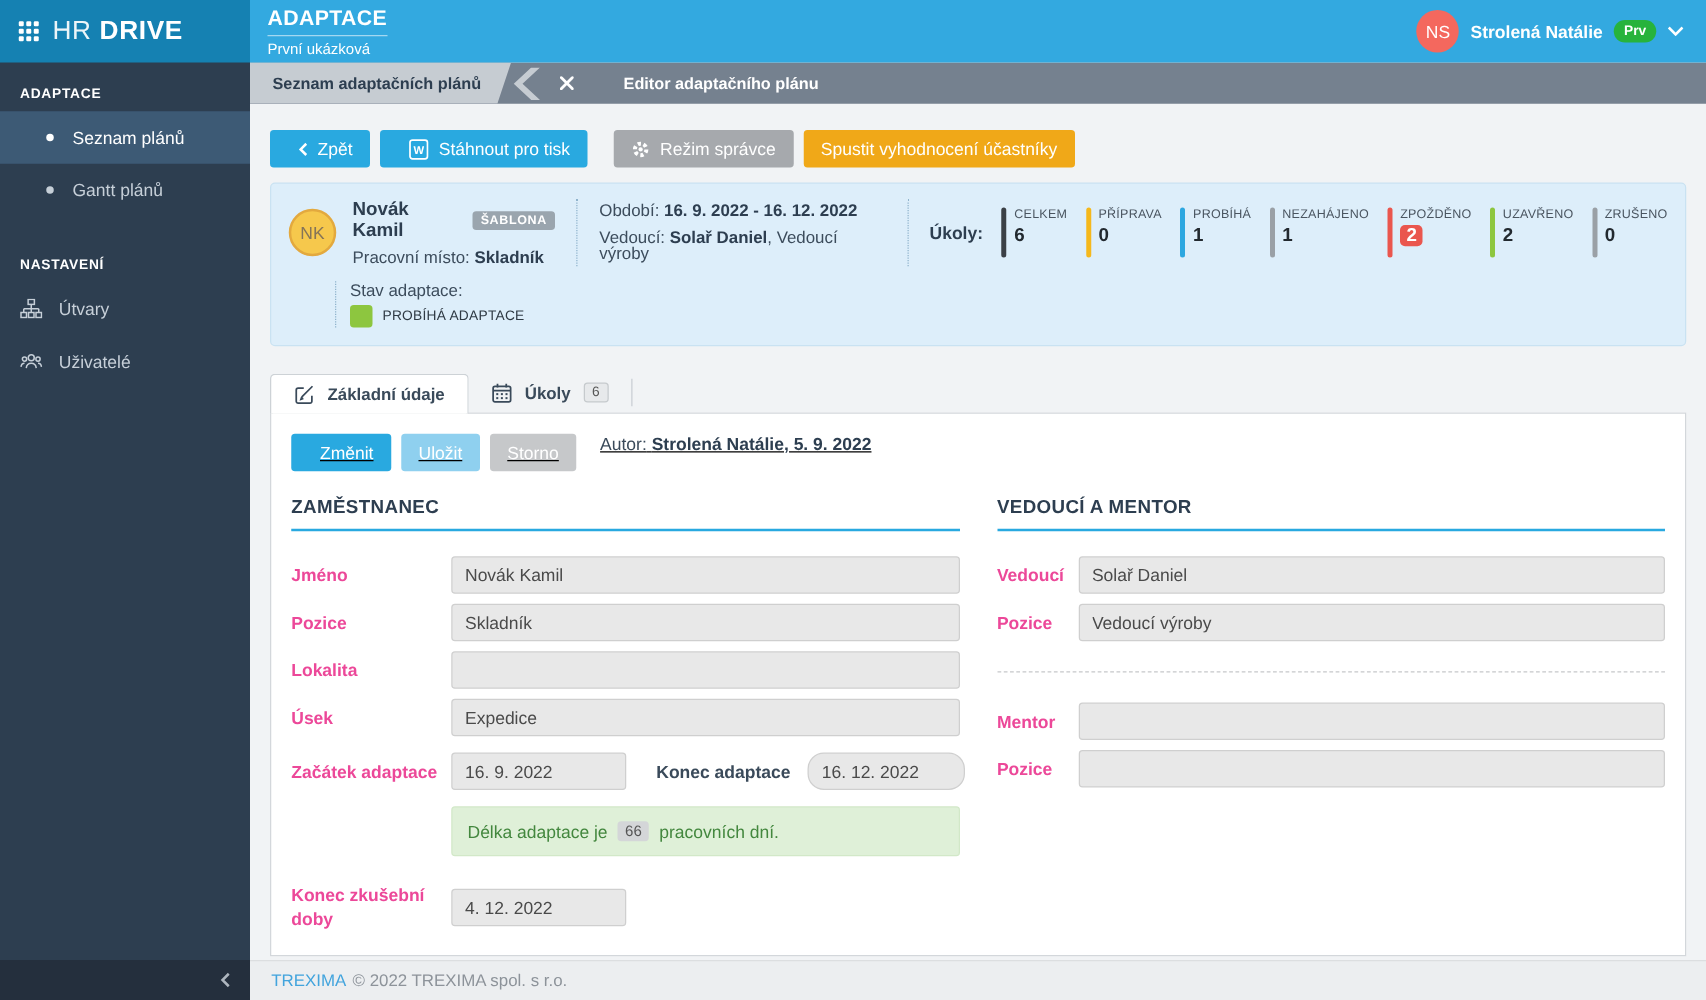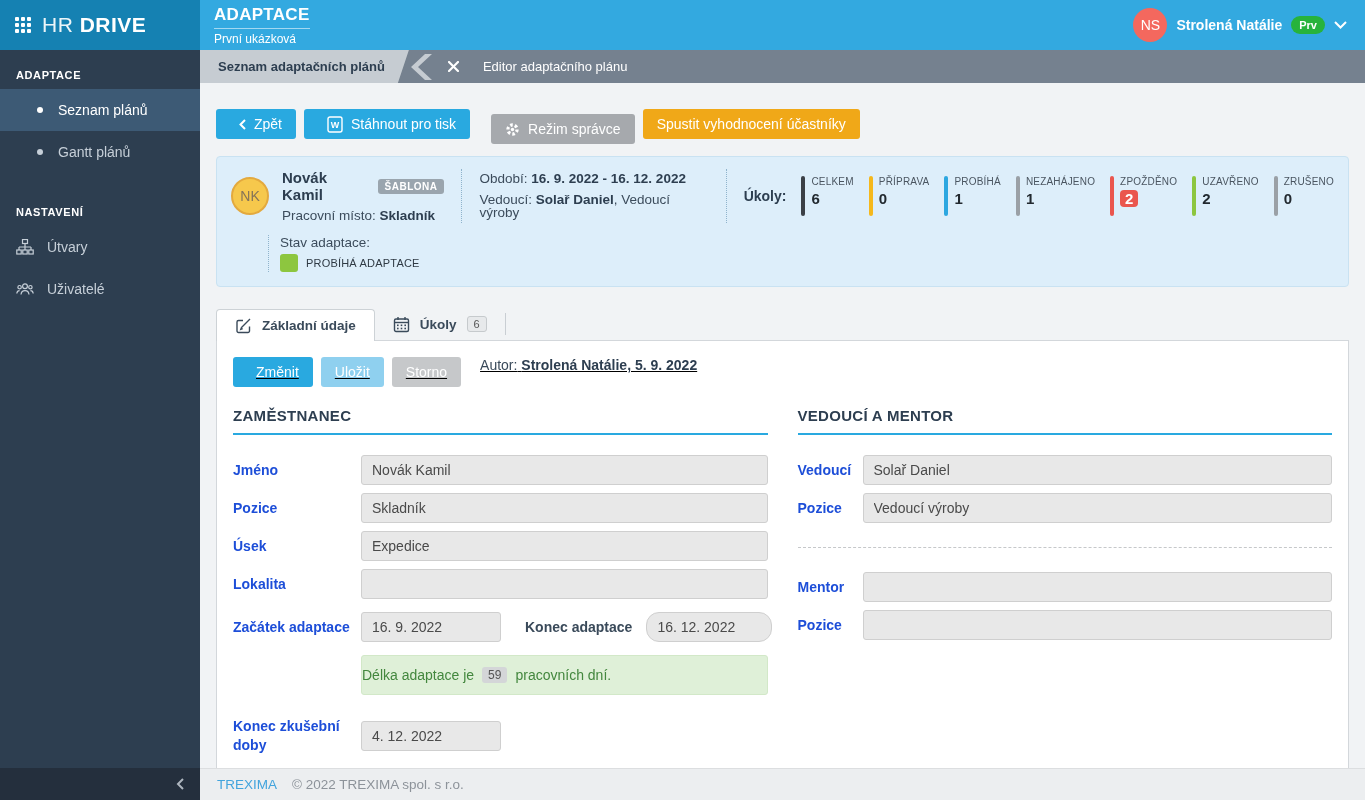--- a/index.html
+++ b/index.html
@@ -32,29 +32,29 @@
   .user { display:flex; align-items:center; gap:9px; cursor:pointer; }
   .avatar-ns { width:34px; height:34px; border-radius:50%; background:#f4685e; color:#fff; font-size:14px; display:flex; align-items:center; justify-content:center; }
   .user-name { color:#fff; font-weight:bold; font-size:14px; }
   .badge-prv { background:#27b33c; color:#fff; font-size:11px; font-weight:bold; padding:3px 8px; border-radius:10px; }
 
   
   .tabbar { position:absolute; left:200px; right:0; top:50px; height:33px; background:#75818f; display:flex; align-items:center; z-index:14; }
   .tab-active { background:#c6ccd2; color:#2d3e50; font-weight:bold; font-size:13px; height:33px; display:flex; align-items:center; padding:0 24px 0 18px; clip-path:polygon(0 0,100% 0,calc(100% - 11px) 100%,0 100%); cursor:pointer; }
   .tab-chevron { margin-left:1px; display:flex; align-items:center; }
   .tab-close { margin-left:15px; display:flex; align-items:center; cursor:pointer; }
-  .tab-editor { color:#fff; font-weight:normal; font-size:13px; margin-left:24px; cursor:pointer; }
+  .tab-editor { color:#fff; font-weight:bold; font-size:13px; margin-left:40px; cursor:pointer; }
 
   
   .content { position:absolute; left:200px; right:0; top:83px; bottom:32px; background:#f1f3f5; padding:21px 16px 0; overflow:hidden; }
 
   .toolbar { display:flex; align-items:center; }
   .btn { height:30px; display:inline-flex; align-items:center; gap:8px; padding:0 14px; border:none; border-radius:3px; font-size:14px; color:#fff; font-family:inherit; cursor:pointer; white-space:nowrap; }
   .btn-blue { background:#29a9e0;padding-left:23px; }
-  .btn-gray { background:#a6a9ad;margin-top:10px; }
+  .btn-gray { background:#a6a9ad; }
   .btn-amber { background:#f0a818; }
   .btn-save { background:#8fd0ef; cursor:default; }
   .btn-cancel { background:#c6c8ca; cursor:default; }
   .ml8 { margin-left:8px; } .ml21 { margin-left:21px; }
 
   
   .info-panel { margin-top:12px; background:#ddeefa; border:1px solid #c9e2f2; border-radius:4px; padding:12px 14px 14px; }
   .info-row1 { display:flex; align-items:center; }
   .avatar-nk { width:38px; height:38px; flex:none; border-radius:50%; background:#f6c84c; border:2px solid #e3a93e; color:#857458; font-size:14px; display:flex; align-items:center; justify-content:center; }
   .s-nameblock { margin-left:13px; }
@@ -90,34 +90,34 @@
   
   .card { background:#fff; border:1px solid #d3d7db; padding:16px; height:435px; position:relative; z-index:1; }
   .form-buttons { display:flex; align-items:flex-start;text-decoration:underline; }
   .author { margin-left:19px; font-size:14px; color:#3a4a5a; }
   .author b { color:#2d3e50; }
   .columns { display:flex; gap:30px; margin-top:20px; }
   .col { flex:1; min-width:0; }
   .sec-heading { font-size:15px; font-weight:bold; color:#2d3e50; letter-spacing:.3px; border-bottom:2px solid #29a9e0; padding-bottom:9px; }
   .frow { display:flex; align-items:center; margin-top:8px; }
   .frow.first { margin-top:20px; }
-  .flabel { width:128px; flex:none; font-size:14px; font-weight:bold; color:#1d4ed8; line-height:1.35; padding-right:10px; }
+  .flabel { width:128px; flex:none; font-size:14px; font-weight:bold; color:#ec4899; line-height:1.35; padding-right:10px; }
   .col-right .flabel { width:65px; }
   .finput { flex:1; min-width:0; height:30px; background:#e8e8e8; border:1px solid #cfcfcf; border-radius:3px; font-size:14px; color:#4a4a4a; padding:0 10px; font-family:inherit; }
   .finput-d1 { flex:none; width:140px; }
   .finput-d2 { flex:none; width:126px;border-radius:13px; }
   .mid-label { font-size:14px; font-weight:bold; color:#3a4a5a; margin:0 14px 0 24px; white-space:nowrap; }
-  .success-box { margin:13px 0 0 128px; background:#dff0d8; border:1px solid #d2e8c8; border-radius:3px; height:40px; display:flex; align-items:center; gap:8px; padding:0 0; font-size:14px; color:#43873e; }
+  .success-box { margin:13px 0 0 128px; background:#dff0d8; border:1px solid #d2e8c8; border-radius:3px; height:40px; display:flex; align-items:center; gap:8px; padding:0 12px; font-size:14px; color:#43873e; }
   .badge-66 { background:#d4d6d8; color:#555; font-size:12px; padding:1px 6px; border-radius:3px; }
   .trial-row { margin-top:22px; }
   .dashed-divider { border-top:1px dashed #c6c8ca; margin-top:24px; }
   .mentor-row { margin-top:24px; }
 
   
-  .footer { position:absolute; left:200px; right:0; bottom:0; height:32px; background:#eceef0; border-top:1px solid #dcdee0; display:flex; align-items:center; padding:0 17px; font-size:13.5px; color:#8d939a; gap:15px; z-index:15; }
+  .footer { position:absolute; left:200px; right:0; bottom:0; height:32px; background:#eceef0; border-top:1px solid #dcdee0; display:flex; align-items:center; padding:0 17px; font-size:13.5px; color:#8d939a; gap:5px; z-index:15; }
   .footer-link { color:#42a4dd; cursor:pointer; text-decoration:none; }
 </style>
 </head>
 <body>
 
 <div class="sidebar">
   <div class="logo-area">
     <span class="grid-icon">
         <i></i>
         <i></i>
@@ -350,36 +350,36 @@
         <div class="sec-heading">ZAMĚSTNANEC</div>
         <div class="frow first">
           <span class="flabel">Jméno</span>
           <input class="finput" readonly="" value="Novák Kamil" style="">
         </div>
         <div class="frow">
           <span class="flabel">Pozice</span>
           <input class="finput" readonly="" value="Skladník" style="">
         </div>
         <div class="frow">
+          <span class="flabel">Lokalita</span>
+          <input class="finput" readonly="" value="" style="">
+        </div>
+        <div class="frow">
           <span class="flabel">Úsek</span>
           <input class="finput" readonly="" value="Expedice" style="">
-        </div>
-        <div class="frow">
-          <span class="flabel">Lokalita</span>
-          <input class="finput" readonly="" value="" style="">
         </div>
         <div class="frow" style="margin-top:13px">
           <span class="flabel">Začátek adaptace</span>
           <input class="finput finput-d1" readonly="" value="16. 9. 2022" style="">
           <span class="mid-label">Konec adaptace</span>
           <input class="finput finput-d2" readonly="" value="16. 12. 2022" style="">
         </div>
         <div class="success-box">
           <span>Délka adaptace je</span>
-          <span class="badge-66">59</span>
+          <span class="badge-66">66</span>
           <span>pracovních dní.</span>
         </div>
         <div class="frow trial-row">
           <span class="flabel">Konec zkušební doby</span>
           <input class="finput finput-d1" readonly="" value="4. 12. 2022" style="">
         </div>
       </div>
 
       <div class="col col-right">
         <div class="sec-heading">VEDOUCÍ A MENTOR</div>

